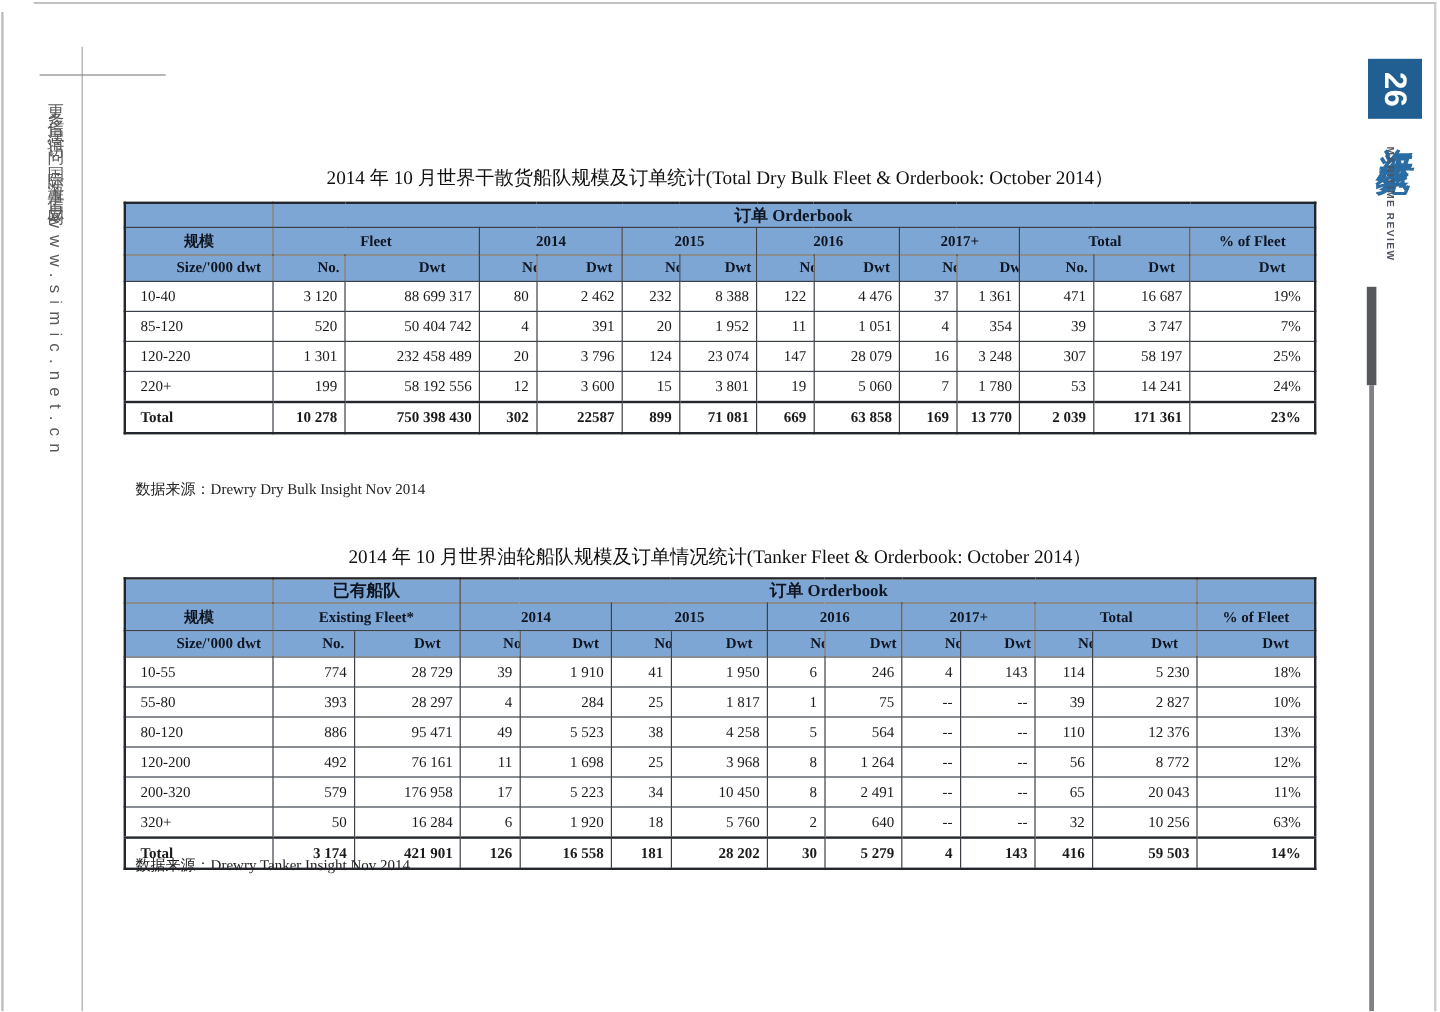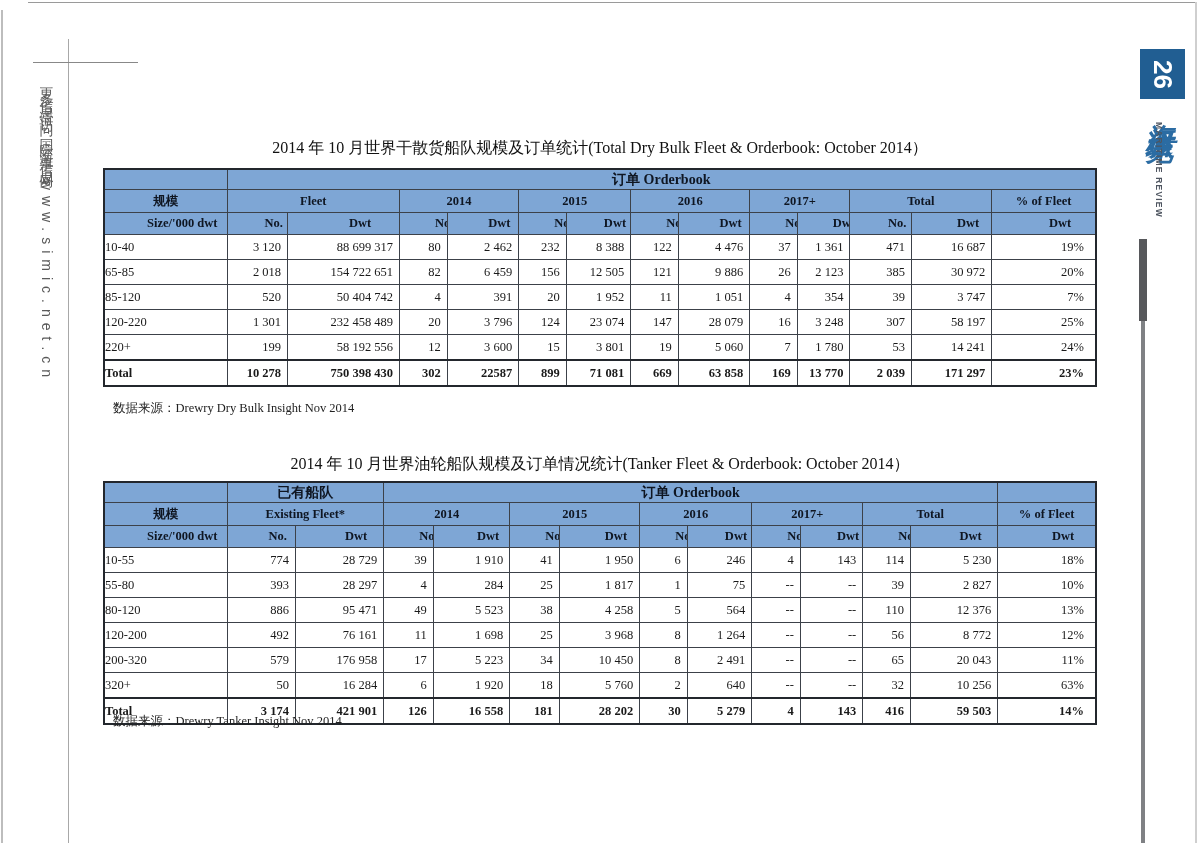--- a/index.html
+++ b/index.html
@@ -61,21 +61,21 @@
   table{border-collapse:collapse;table-layout:fixed;width:100%;border:2px solid #23272d;}
   th,td{border:1px solid #3c4149;overflow:hidden;white-space:nowrap;}
   thead th{
     background:var(--table-header-bg);font-weight:bold;font-size:12.5px;
     color:#0f1622;text-align:center;padding:0 2px;
   }
   thead tr.r1 th{height:19px;font-size:14px;}
   thead tr.r2 th{height:22px;}
   thead tr.r3 th{height:21px;padding-left:35px;}
   tbody td{height:22px;font-size:12.5px;background:#fff;}
-  td.c-size{text-align:left;padding-left:0;}
+  td.c-size{text-align:left;padding-left:12px;}
   td.c-num{text-align:right;padding-right:6px;}
   tbody td:last-child{padding-right:11px;}
   tr.total td{font-weight:bold;border-top:2px solid #23272d;}
   .tbl-source{
     position:absolute;left:113px;font-size:12.5px;color:#222;
   }
 </style>
 </head>
 <body>
 
@@ -162,36 +162,20 @@
             <td class="c-num">8 388</td>
             <td class="c-num">122</td>
             <td class="c-num">4 476</td>
             <td class="c-num">37</td>
             <td class="c-num">1 361</td>
             <td class="c-num">471</td>
             <td class="c-num">16 687</td>
             <td class="c-num">19%</td>
           </tr>
           <tr>
-            <td class="c-size">65-85</td>
-            <td class="c-num">2 018</td>
-            <td class="c-num">154 722 651</td>
-            <td class="c-num">82</td>
-            <td class="c-num">6 459</td>
-            <td class="c-num">156</td>
-            <td class="c-num">12 505</td>
-            <td class="c-num">121</td>
-            <td class="c-num">9 886</td>
-            <td class="c-num">26</td>
-            <td class="c-num">2 123</td>
-            <td class="c-num">385</td>
-            <td class="c-num">30 972</td>
-            <td class="c-num">20%</td>
-          </tr>
-          <tr>
             <td class="c-size">85-120</td>
             <td class="c-num">520</td>
             <td class="c-num">50 404 742</td>
             <td class="c-num">4</td>
             <td class="c-num">391</td>
             <td class="c-num">20</td>
             <td class="c-num">1 952</td>
             <td class="c-num">11</td>
             <td class="c-num">1 051</td>
             <td class="c-num">4</td>
@@ -238,21 +222,21 @@
             <td class="c-num">750 398 430</td>
             <td class="c-num">302</td>
             <td class="c-num">22587</td>
             <td class="c-num">899</td>
             <td class="c-num">71 081</td>
             <td class="c-num">669</td>
             <td class="c-num">63 858</td>
             <td class="c-num">169</td>
             <td class="c-num">13 770</td>
             <td class="c-num">2 039</td>
-            <td class="c-num">171 297</td>
+            <td class="c-num">171 361</td>
             <td class="c-num">23%</td>
           </tr>
         </tbody>
     </table>
   </div>
 
   <div class="tbl-source" style="top:400px;">数据来源：Drewry Dry Bulk Insight Nov 2014</div>
 
   <div class="tbl-title" style="top:454px;">2014 年 10 月世界油轮船队规模及订单情况统计(Tanker Fleet &amp; Orderbook: October 2014）</div>
 

